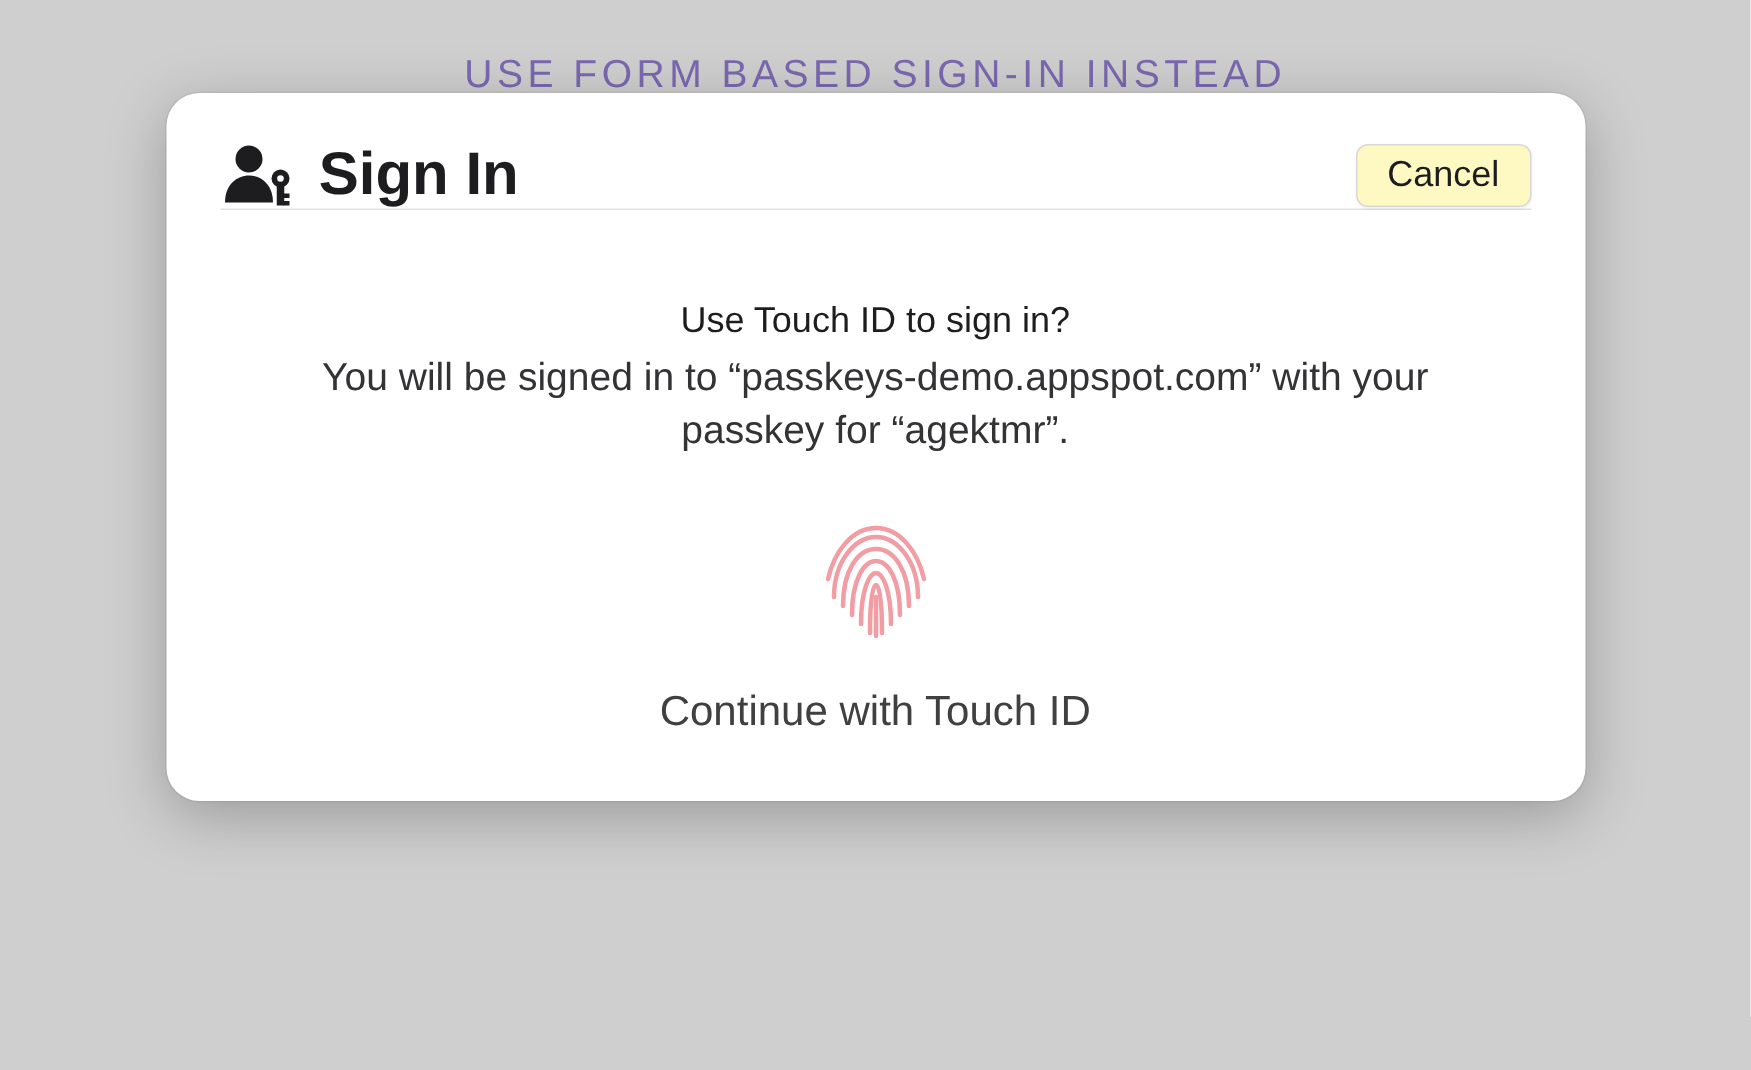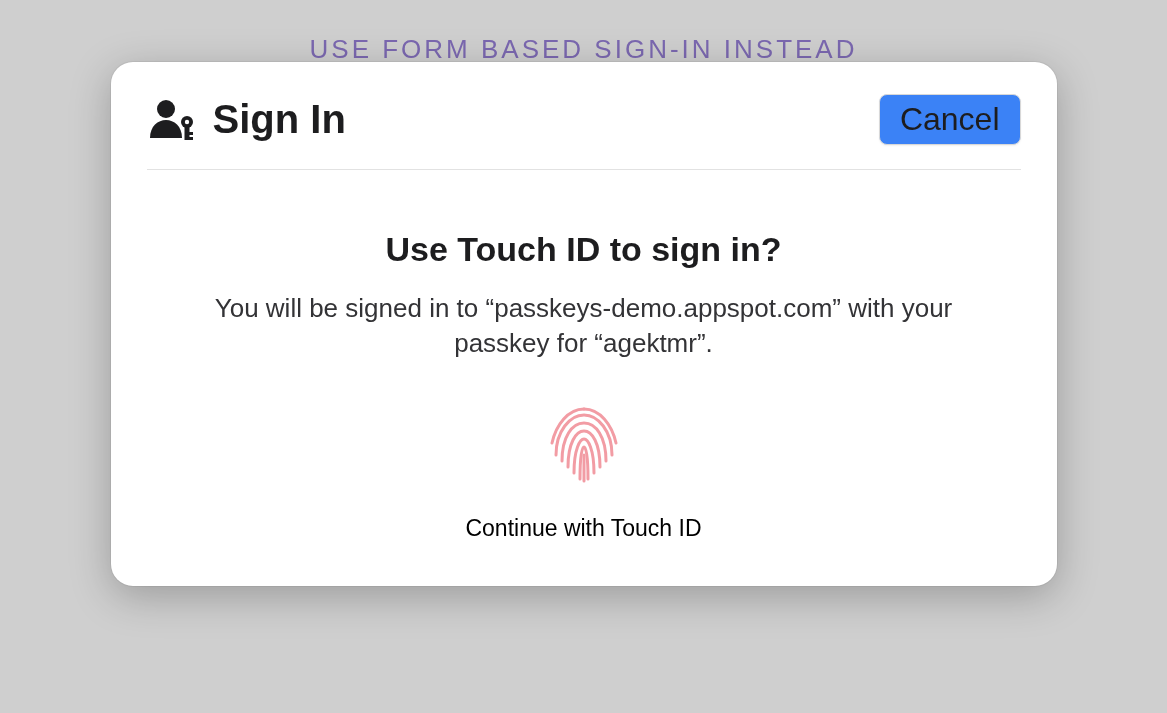--- a/index.html
+++ b/index.html
@@ -40,21 +40,20 @@
       background: #ffffff;
       border-radius: 22px;
       box-shadow: 0 10px 40px rgba(0,0,0,0.25), 0 0 0 1px rgba(0,0,0,0.05);
       padding: 32px 36px 44px 36px;
     }
 
     .dialog-header {
       display: flex;
       align-items: center;
       justify-content: space-between;
-      padding-bottom: 24px;
       border-bottom: 1px solid #e2e2e2;
     }
 
     .header-left {
       display: flex;
       align-items: center;
       gap: 12px;
     }
 
     .passkey-icon {
@@ -63,61 +62,61 @@
       display: inline-block;
     }
 
     .dialog-title {
       font-size: 40px;
       font-weight: 700;
       color: #1d1d1f;
     }
 
     .cancel-button {
-      background: #3b82f6;
+      background: #fef9c3;
       border: 1px solid #d8d8d8;
       border-radius: 8px;
       padding: 6px 20px;
-      font-size: 32px;
+      font-size: 24px;
       color: #1d1d1f;
       cursor: pointer;
       box-shadow: 0 1px 2px rgba(0,0,0,0.06);
       font-family: inherit;
     }
 
     .dialog-body {
       text-align: center;
       padding-top: 60px;
     }
 
     .body-heading {
-      font-size: 34px;
-      font-weight: 700;
+      font-size: 24px;
+      font-weight: 400;
       color: #1d1d1f;
-      margin-bottom: 22px;
+      margin-bottom: 6px;
     }
 
     .body-description {
       font-size: 26px;
       color: #333336;
       line-height: 1.35;
       max-width: 760px;
       margin: 0 auto 36px auto;
     }
 
     .fingerprint-icon {
       width: 96px;
       height: 96px;
       margin: 0 auto 22px auto;
       display: block;
     }
 
     .continue-label {
-      font-size: 23px;
-      color: #000000;
+      font-size: 28px;
+      color: #404040;
       font-weight: 400;
     }
   </style>
 </head>
 <body>
 
 <a class="background-link">USE FORM BASED SIGN-IN INSTEAD</a>
 
 <div class="dialog">
 

